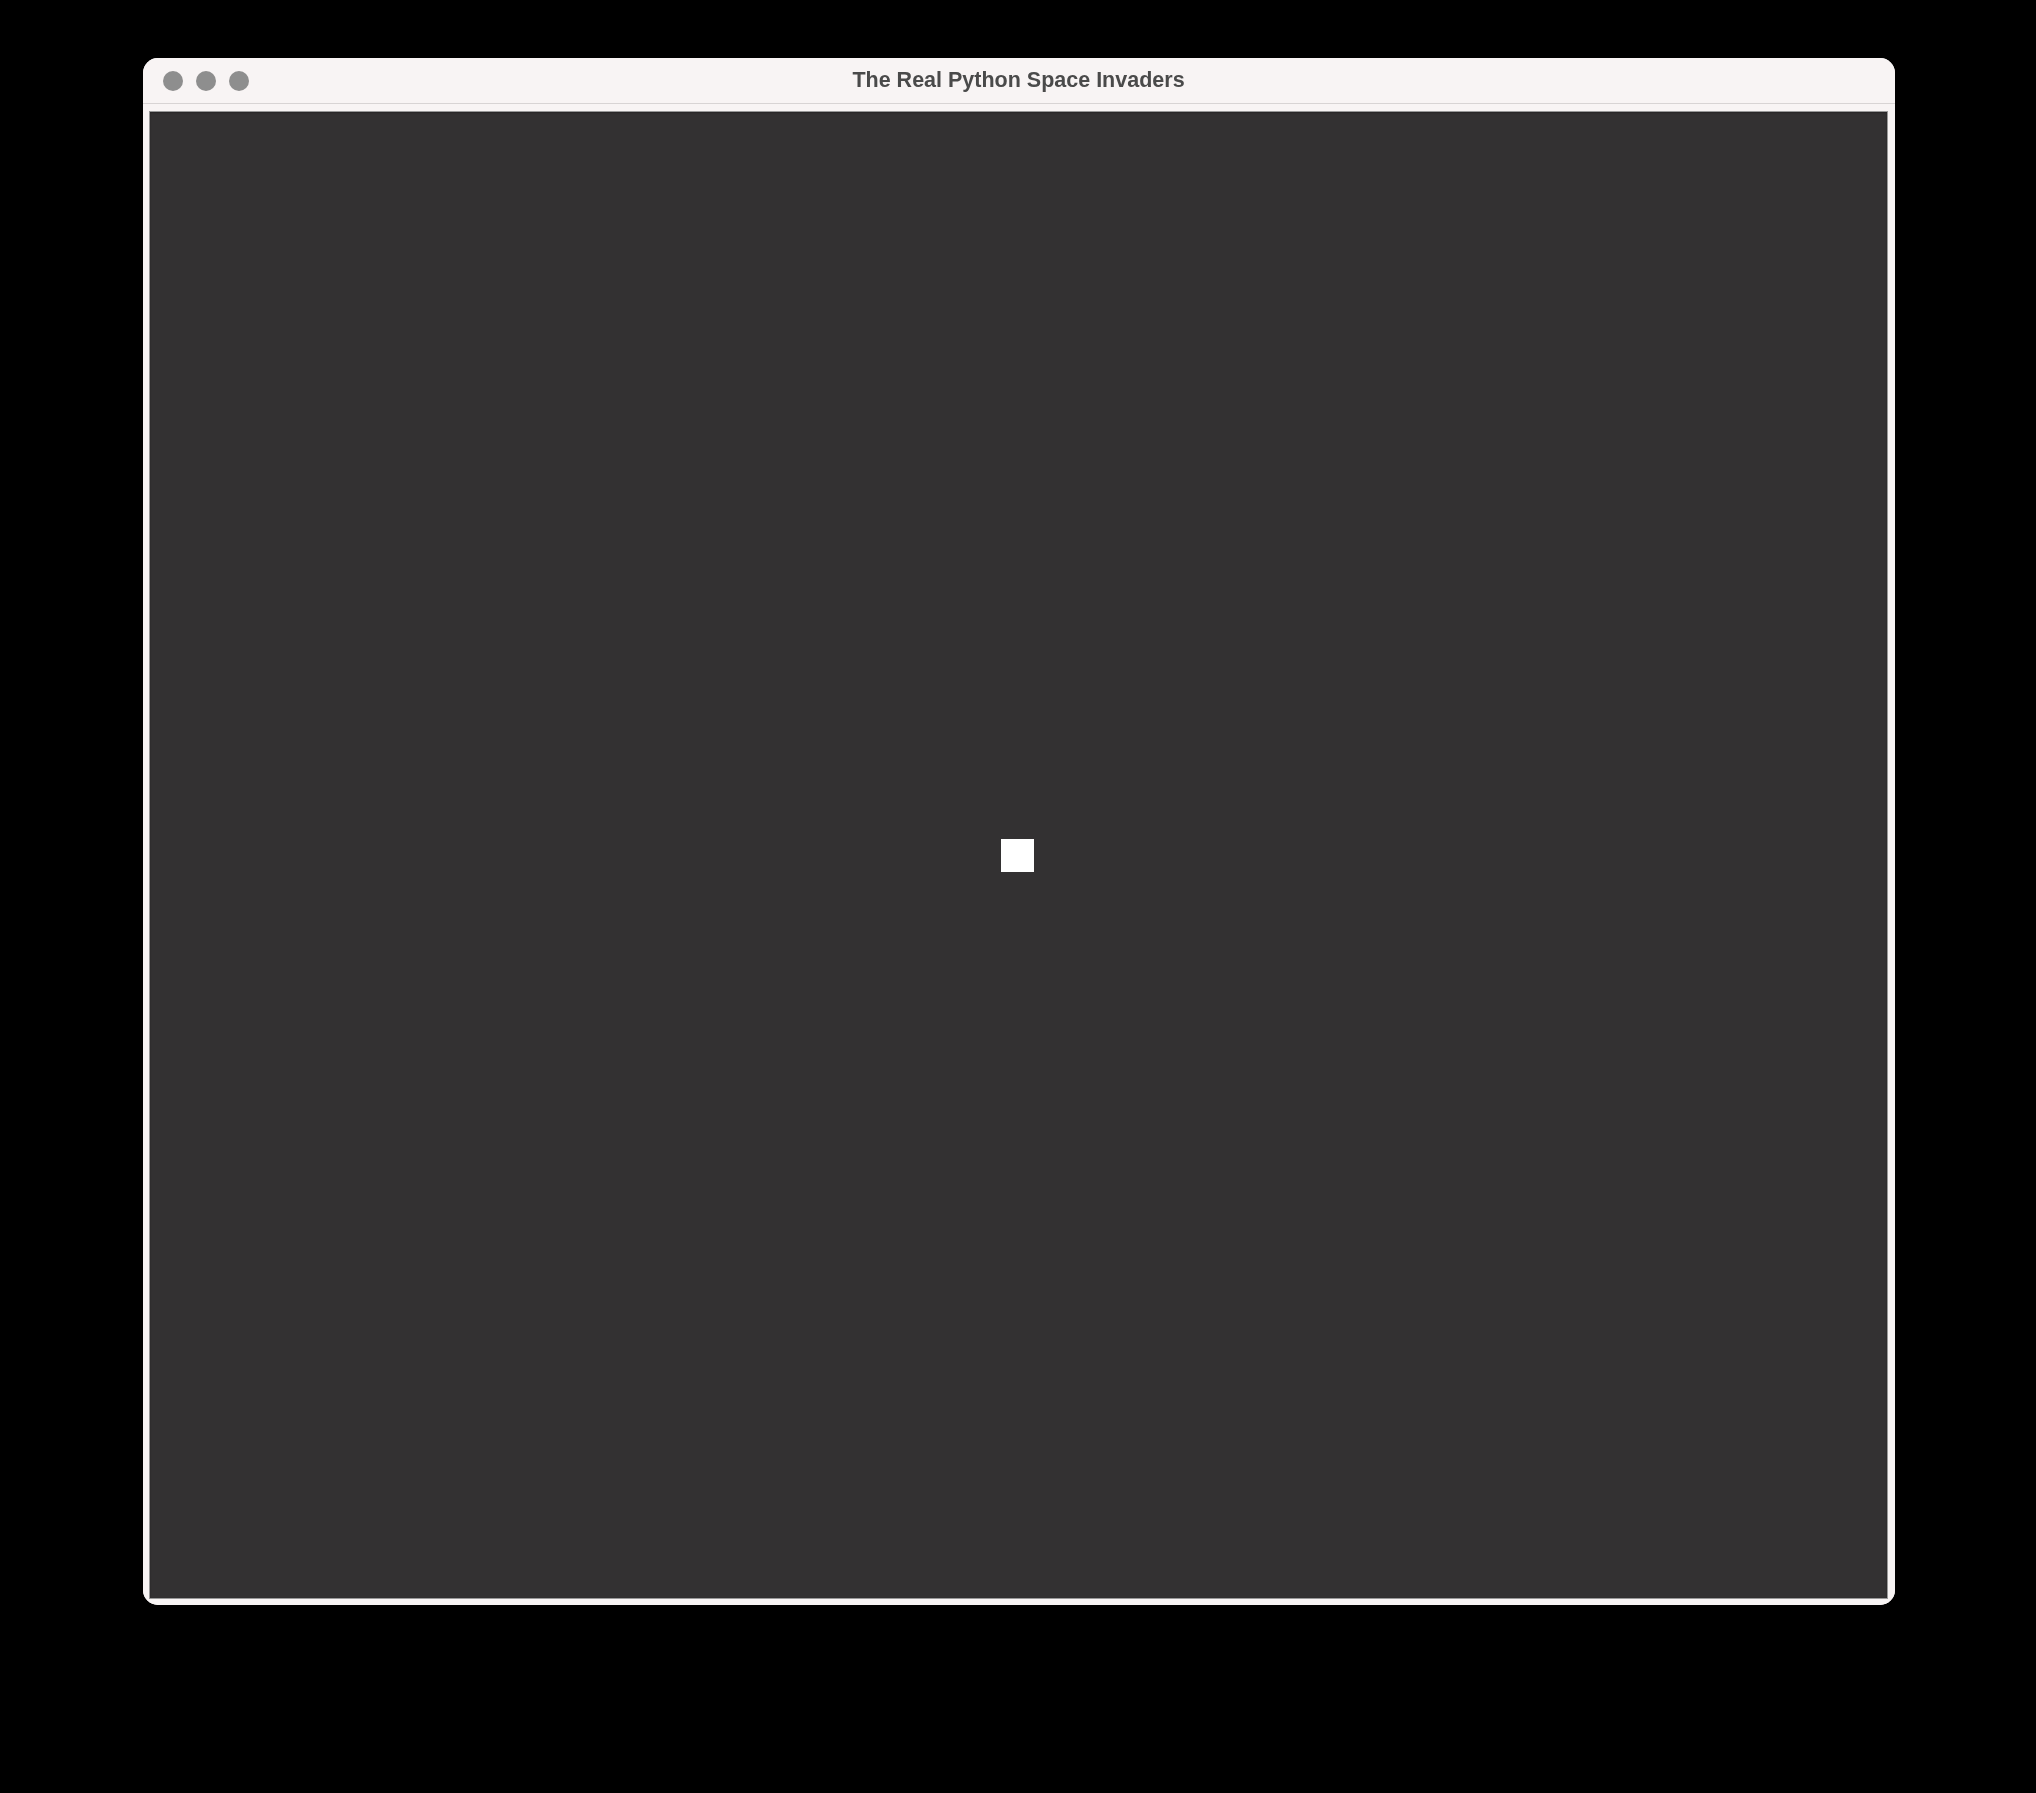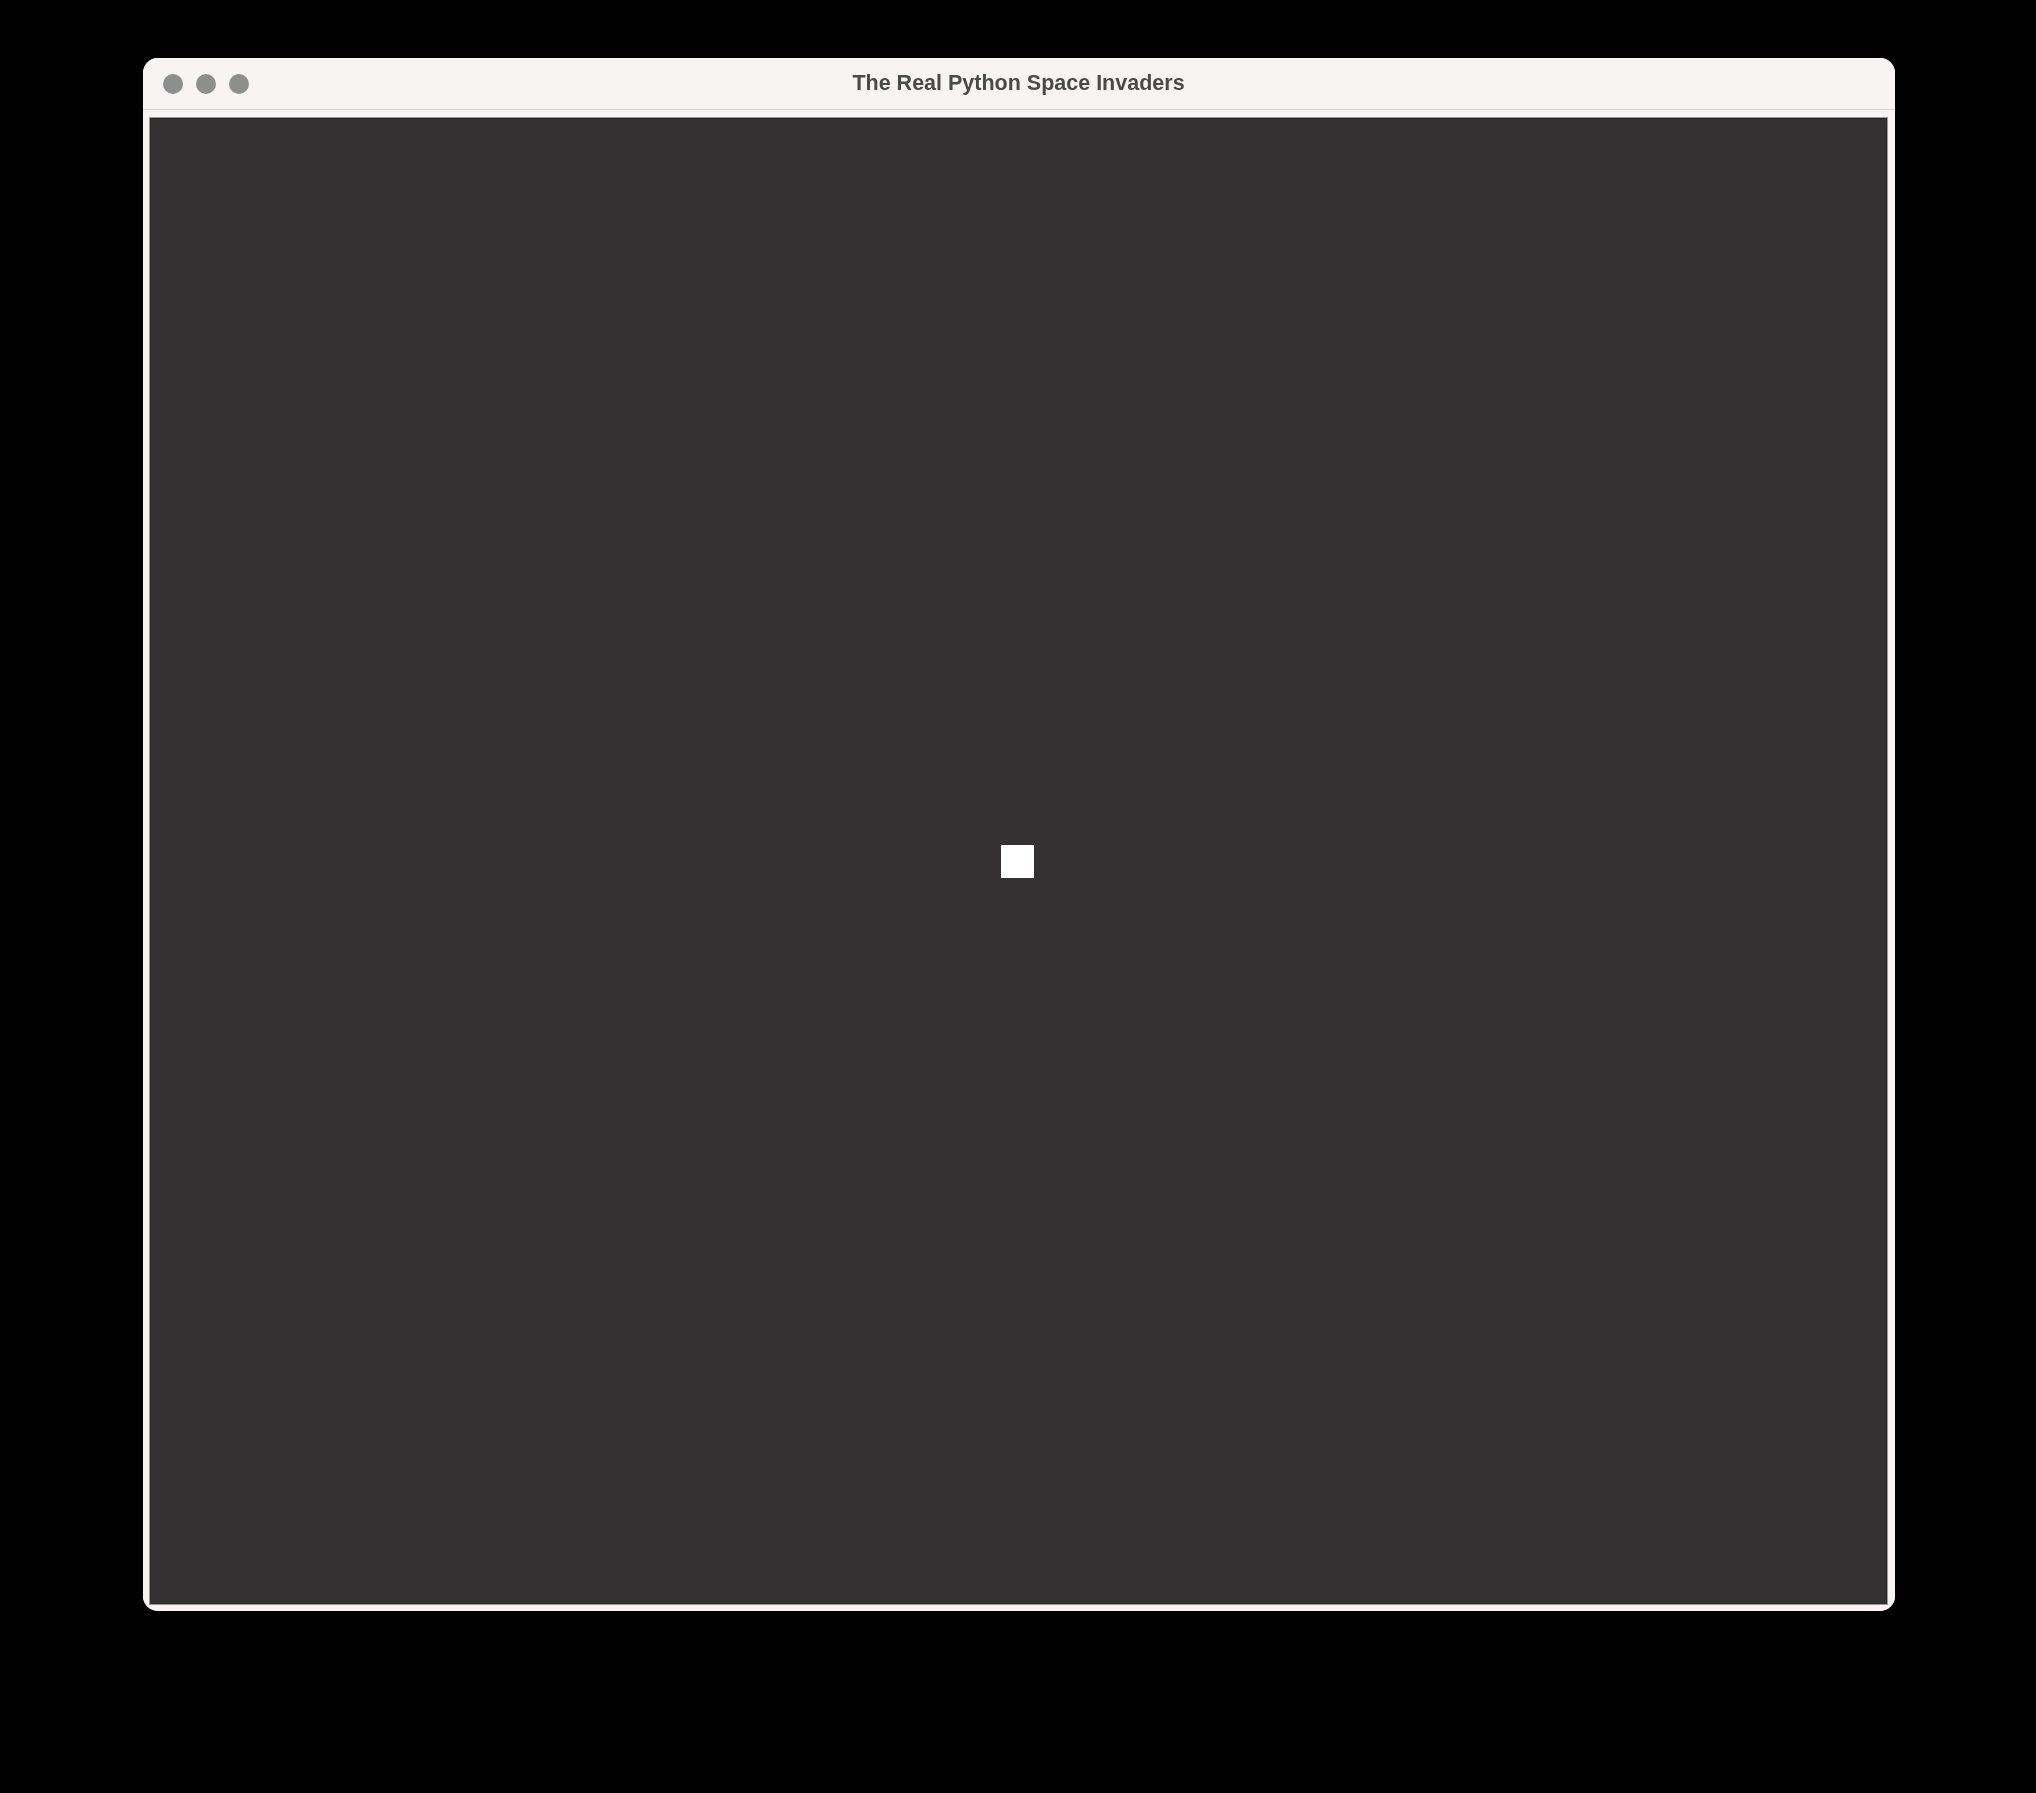--- a/index.html
+++ b/index.html
@@ -22,21 +22,21 @@
     .window {
       width: 1752px;
       background: #f8f4f4;
       border-radius: 15px;
       box-shadow: 0 3.3px 16.5px rgba(0,0,0,0.5);
       overflow: hidden;
       position: relative;
     }
     
     .titlebar {
-      height: 52px;
+      height: 46px;
       background: #f8f4f4;
       display: flex;
       align-items: center;
       position: relative;
       border-bottom: 0.8px solid #d8d4d4;
     }
     
     .traffic-lights {
       display: flex;
       align-items: center;

